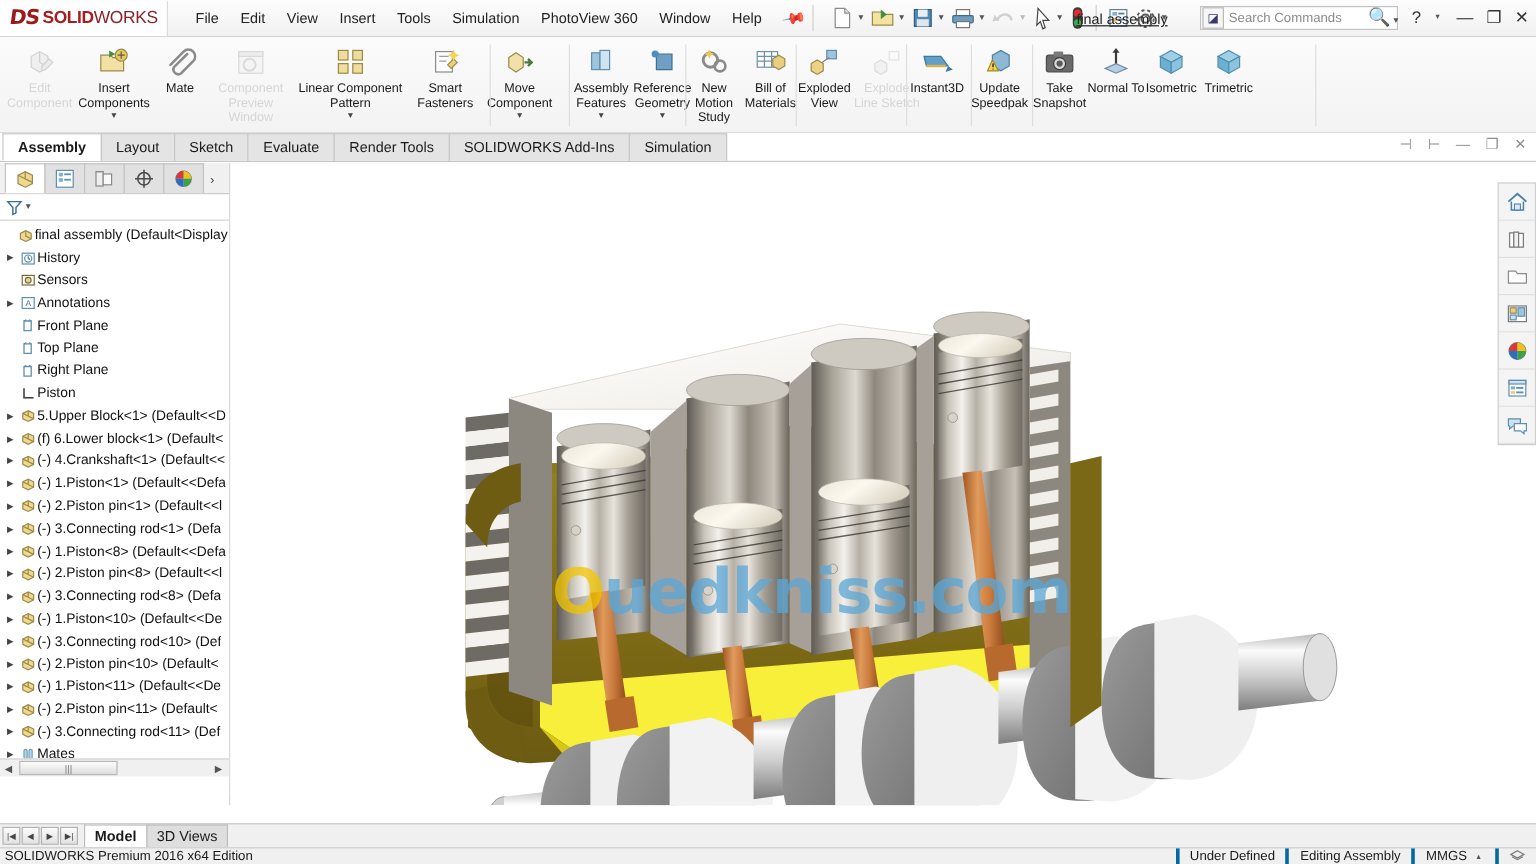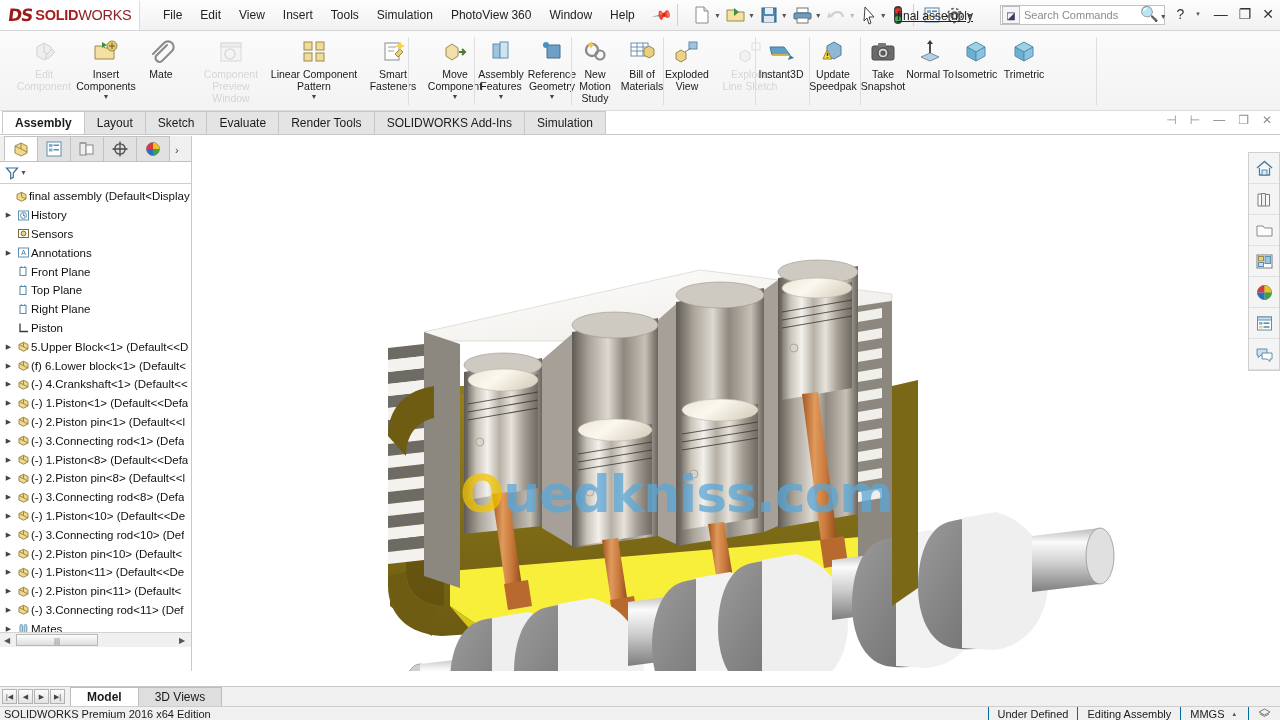--- a/index.html
+++ b/index.html
@@ -72,21 +72,21 @@
     position: absolute; left: 0; top: 31px; width: 1280px; height: 80px;
     background: linear-gradient(#fbfbfb, #f3f3f3);
     border-bottom: 1px solid #dcdcdc;
   }
   .rgroup { position: absolute; top: 0; height: 80px; display: flex; }
   .rdiv { position: absolute; top: 6px; width: 1px; height: 68px; background: #dedede; }
   .rbtn {
     width: 62px; height: 80px; display: flex; flex-direction: column;
     align-items: center; padding-top: 6px; cursor: default;
   }
-  .rbtn.dis { opacity: 0.42; margin-left: 11px; }
+  .rbtn.dis { opacity: 0.42; }
   .rbtn .ric { height: 30px; display: flex; align-items: center; justify-content: center; }
   .rbtn .rlb {
     font-size: 10.5px; line-height: 12px; text-align: center; color: #1a1a1a;
     width: 70px; margin-top: 1px;
   }
   .rbtn.dis .rlb { color: #a9a9a9; }
   .rbtn .rcar { font-size: 7px; color: #444; margin-top: 1px;}
 
   
   .rtabs {
@@ -172,34 +172,34 @@
   .btabs {
     position: absolute; left: 0; top: 686px; width: 1280px; height: 20px;
     background: #f0f0f0; border-top: 1px solid #c8c8c8; display: flex; align-items: center;
   }
   .nav-btns { display: flex; margin: 0 4px 0 2px; }
   .nav-b {
     width: 15px; height: 15px; border: 1px solid #b3b3b3; background: linear-gradient(#fbfbfb,#e2e2e2);
     display: flex; align-items: center; justify-content: center; font-size: 7px; color: #444; margin-right: 1px;
   }
   .btab {
-    height: 19px; padding: 0 16px; display: flex; align-items: center;
+    height: 19px; padding: 0 8px; display: flex; align-items: center;
     font-size: 12px; background: #dedede; border: 1px solid #bdbdbd;
     border-bottom: none; margin-right: -1px;
   }
   .btab.active { background: #fff; font-weight: bold; }
 
   .statusbar {
     position: absolute; left: 0; top: 706px; width: 1280px; height: 14px;
     background: #f0f0f0; border-top: 1px solid #cdcdcd;
     display: flex; align-items: center; font-size: 11px; color: #1a1a1a;
   }
   .sb-left { padding-left: 4px; }
   .sb-right { position: absolute; right: 0; display: flex; align-items: center; height: 14px;}
-  .sb-seg { padding: 0 9px; border-left: 1px solid #0369a1; height: 14px; display: flex; align-items: center;}
+  .sb-seg { padding: 0 9px; border-left: 3px solid #0369a1; height: 14px; display: flex; align-items: center;}
 </style>
 </head>
 <body>
 
 <div id="app">
 
   <div class="titlebar">
     <div class="logo-box">
       <span class="ds-mark">DS</span>
       <span class="sw-solid">SOLID</span>

